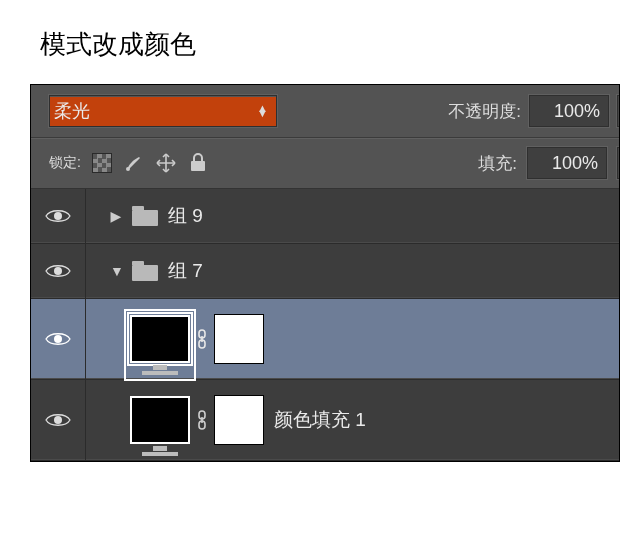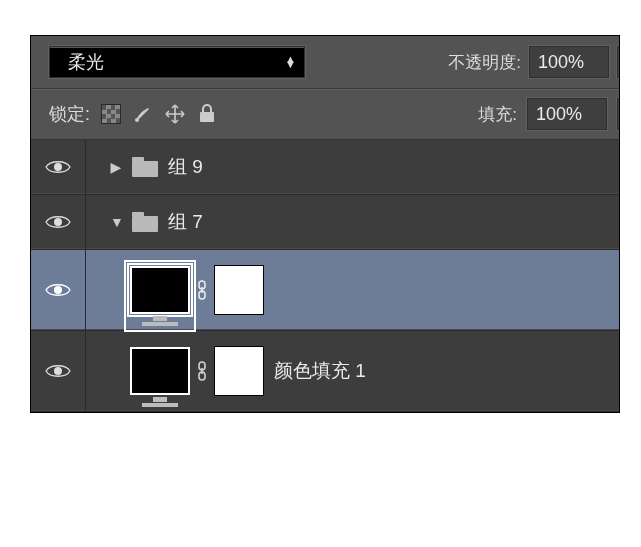--- a/index.html
+++ b/index.html
@@ -32,27 +32,27 @@
   .row-top {
     display: flex;
     align-items: center;
     height: 52px;
     gap: 8px;
     padding: 0 10px 0 18px;
     border-bottom: 1px solid #3b3b3b;
     box-shadow: 0 1px 0 #606060;
   }
   .dropdown {
-    background: #000000;
+    background: #c2410c;
     border: 1px solid #2f2f2f;
     box-shadow: inset 0 1px 0 #555, 0 0 0 1px #606060;
     height: 30px;
     display: flex;
     align-items: center;
-    padding: 0 18px;
+    padding: 0 4px;
     position: relative;
     color: #eaeaea;
     font-size: 18px;
   }
   .blend-dd { flex: 0 0 218px; }
   .dropdown .arrows {
     position: absolute;
     right: 8px;
     display: flex;
     flex-direction: column;
@@ -65,39 +65,40 @@
     background: #3f3f3f;
     border: 1px solid #2f2f2f;
     box-shadow: 0 0 0 1px #606060;
     height: 30px;
     display: flex;
     align-items: center;
     padding: 0 8px;
     font-size: 18px;
     color: #eaeaea;
     width: 62px;
+    justify-content: flex-end;
   }
   .more-btn {
     width: 22px; height: 30px;
     background: #474747;
     border: 1px solid #2f2f2f;
     box-shadow: 0 0 0 1px #606060;
     display: flex; align-items: center; justify-content: center;
     color: #ddd; font-size: 11px;
   }
   
   .row-lock {
     display: flex;
     align-items: center;
     height: 50px;
     gap: 10px;
     padding: 0 10px 0 18px;
     border-bottom: 1px solid #333;
   }
-  .lock-label { color: #ddd; font-size: 18px; }
+  .lock-label { color: #ddd; font-size: 14px; }
   .ico {
     width: 22px; height: 22px;
     display: flex; align-items: center; justify-content: center;
     color: #ccc;
   }
   .checker {
     width: 18px; height: 18px;
     background:
       conic-gradient(#888 0 25%, #555 25% 50%, #888 50% 75%, #555 75%) 0 0/9px 9px;
     border: 1px solid #2a2a2a;
@@ -207,20 +208,21 @@
     pointer-events: none;
   }
   svg { display: block; }
 </style>
 </head>
 <body>
 
 
 
 <div class="instruction">
+  <div>模式改成颜色</div>
 </div>
 
 <div class="panel-wrap">
   <div class="panel">
 
     <div class="row-top">
       <div class="dropdown blend-dd">
         <span>柔光</span>
         <span class="arrows">
           <span>▲</span>

